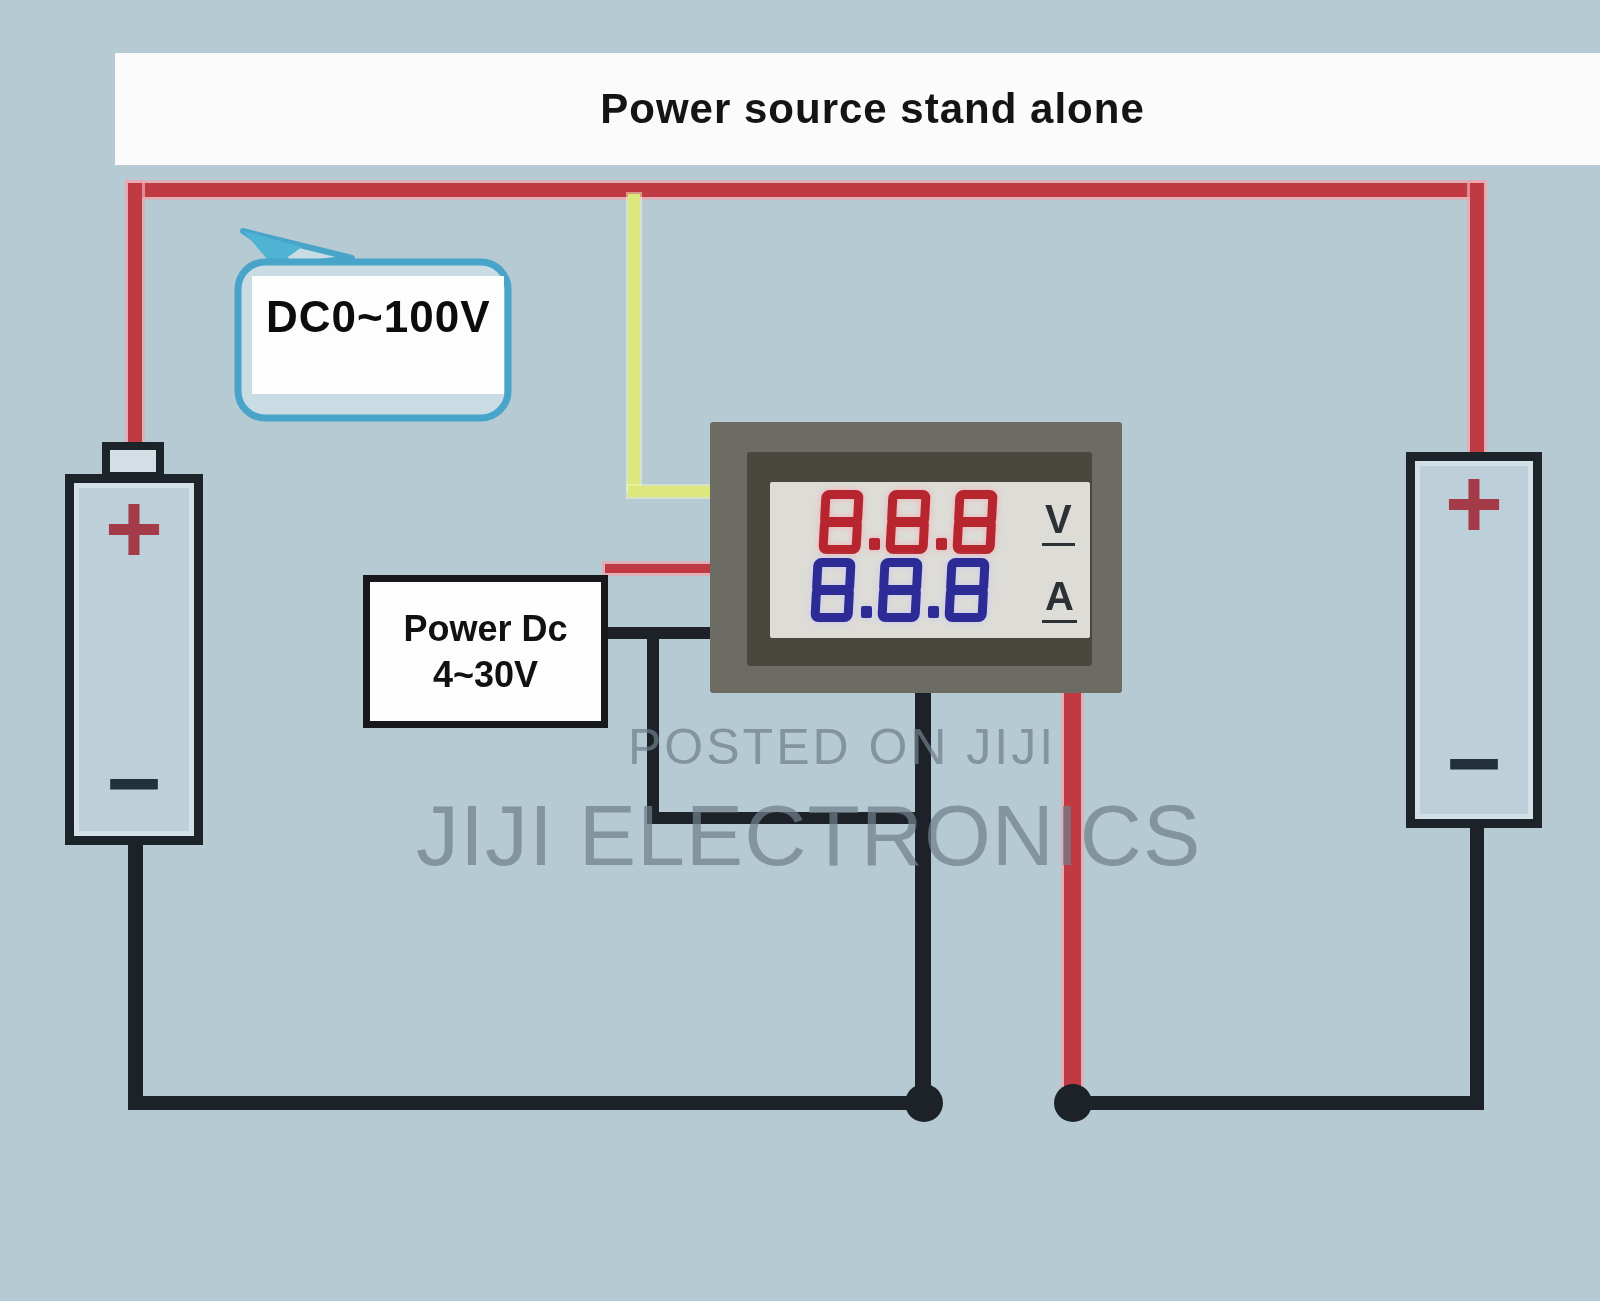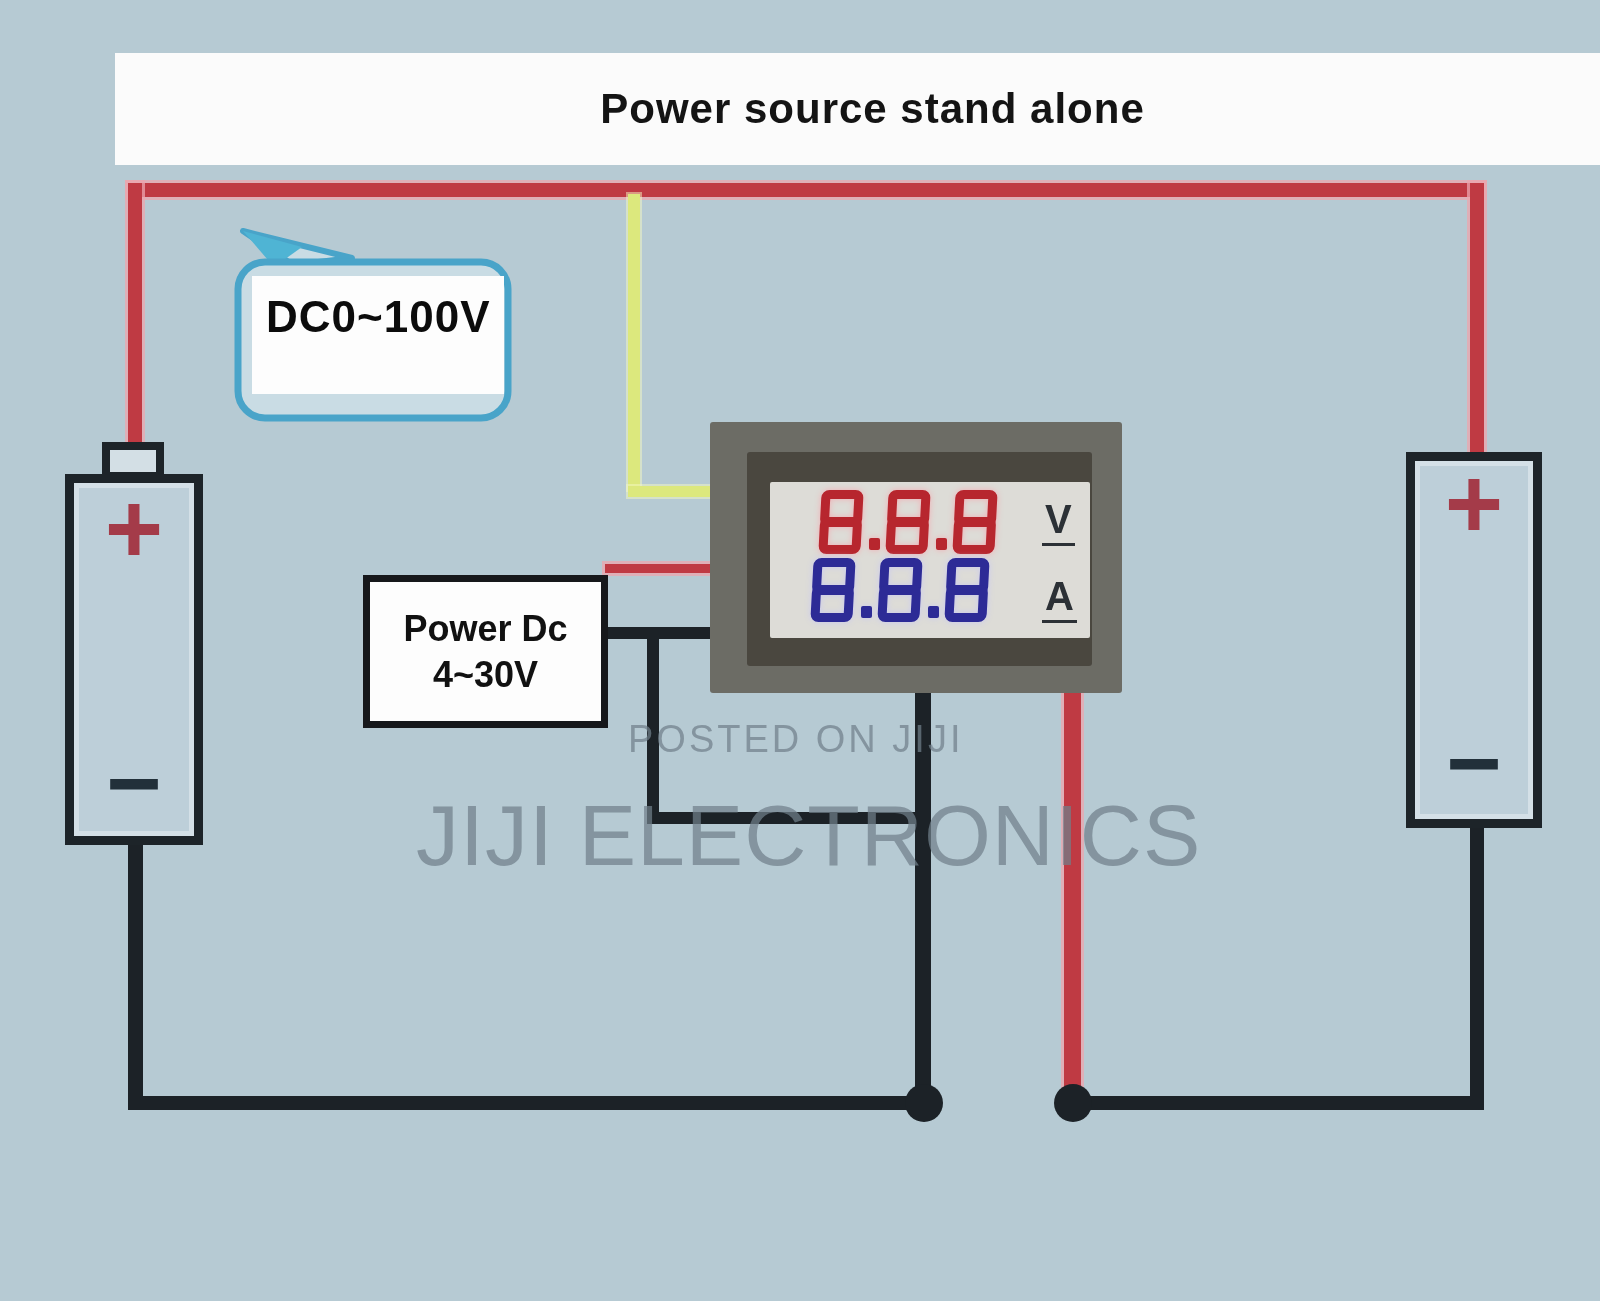--- a/index.html
+++ b/index.html
@@ -79,21 +79,21 @@
   .unit-v{left:1042px;top:497px;}
   .unit-a{left:1042px;top:574px;}
 
   
   .callout-svg{left:225px;top:215px;width:300px;height:215px;}
   .callout-white{left:252px;top:276px;width:252px;height:118px;background:#fdfdfd;}
   .callout-text{font-size:44px;font-weight:bold;color:#0c0c0c;padding:16px 0 0 14px;letter-spacing:1px;}
 
   
   .wm{color:rgba(112,127,138,0.72);white-space:nowrap;z-index:9;}
-  .wm1{left:628px;top:718px;font-size:38px;letter-spacing:3px;}
+  .wm1{left:628px;top:718px;font-size:50px;letter-spacing:3px;}
   .wm2{left:416px;top:786px;font-size:86px;letter-spacing:1px;}
 </style>
 </head>
 <body>
 
 <div class="stage">
 
   <div class="abs title-box">
     <span class="title-text">Power source stand alone</span>
   </div>

